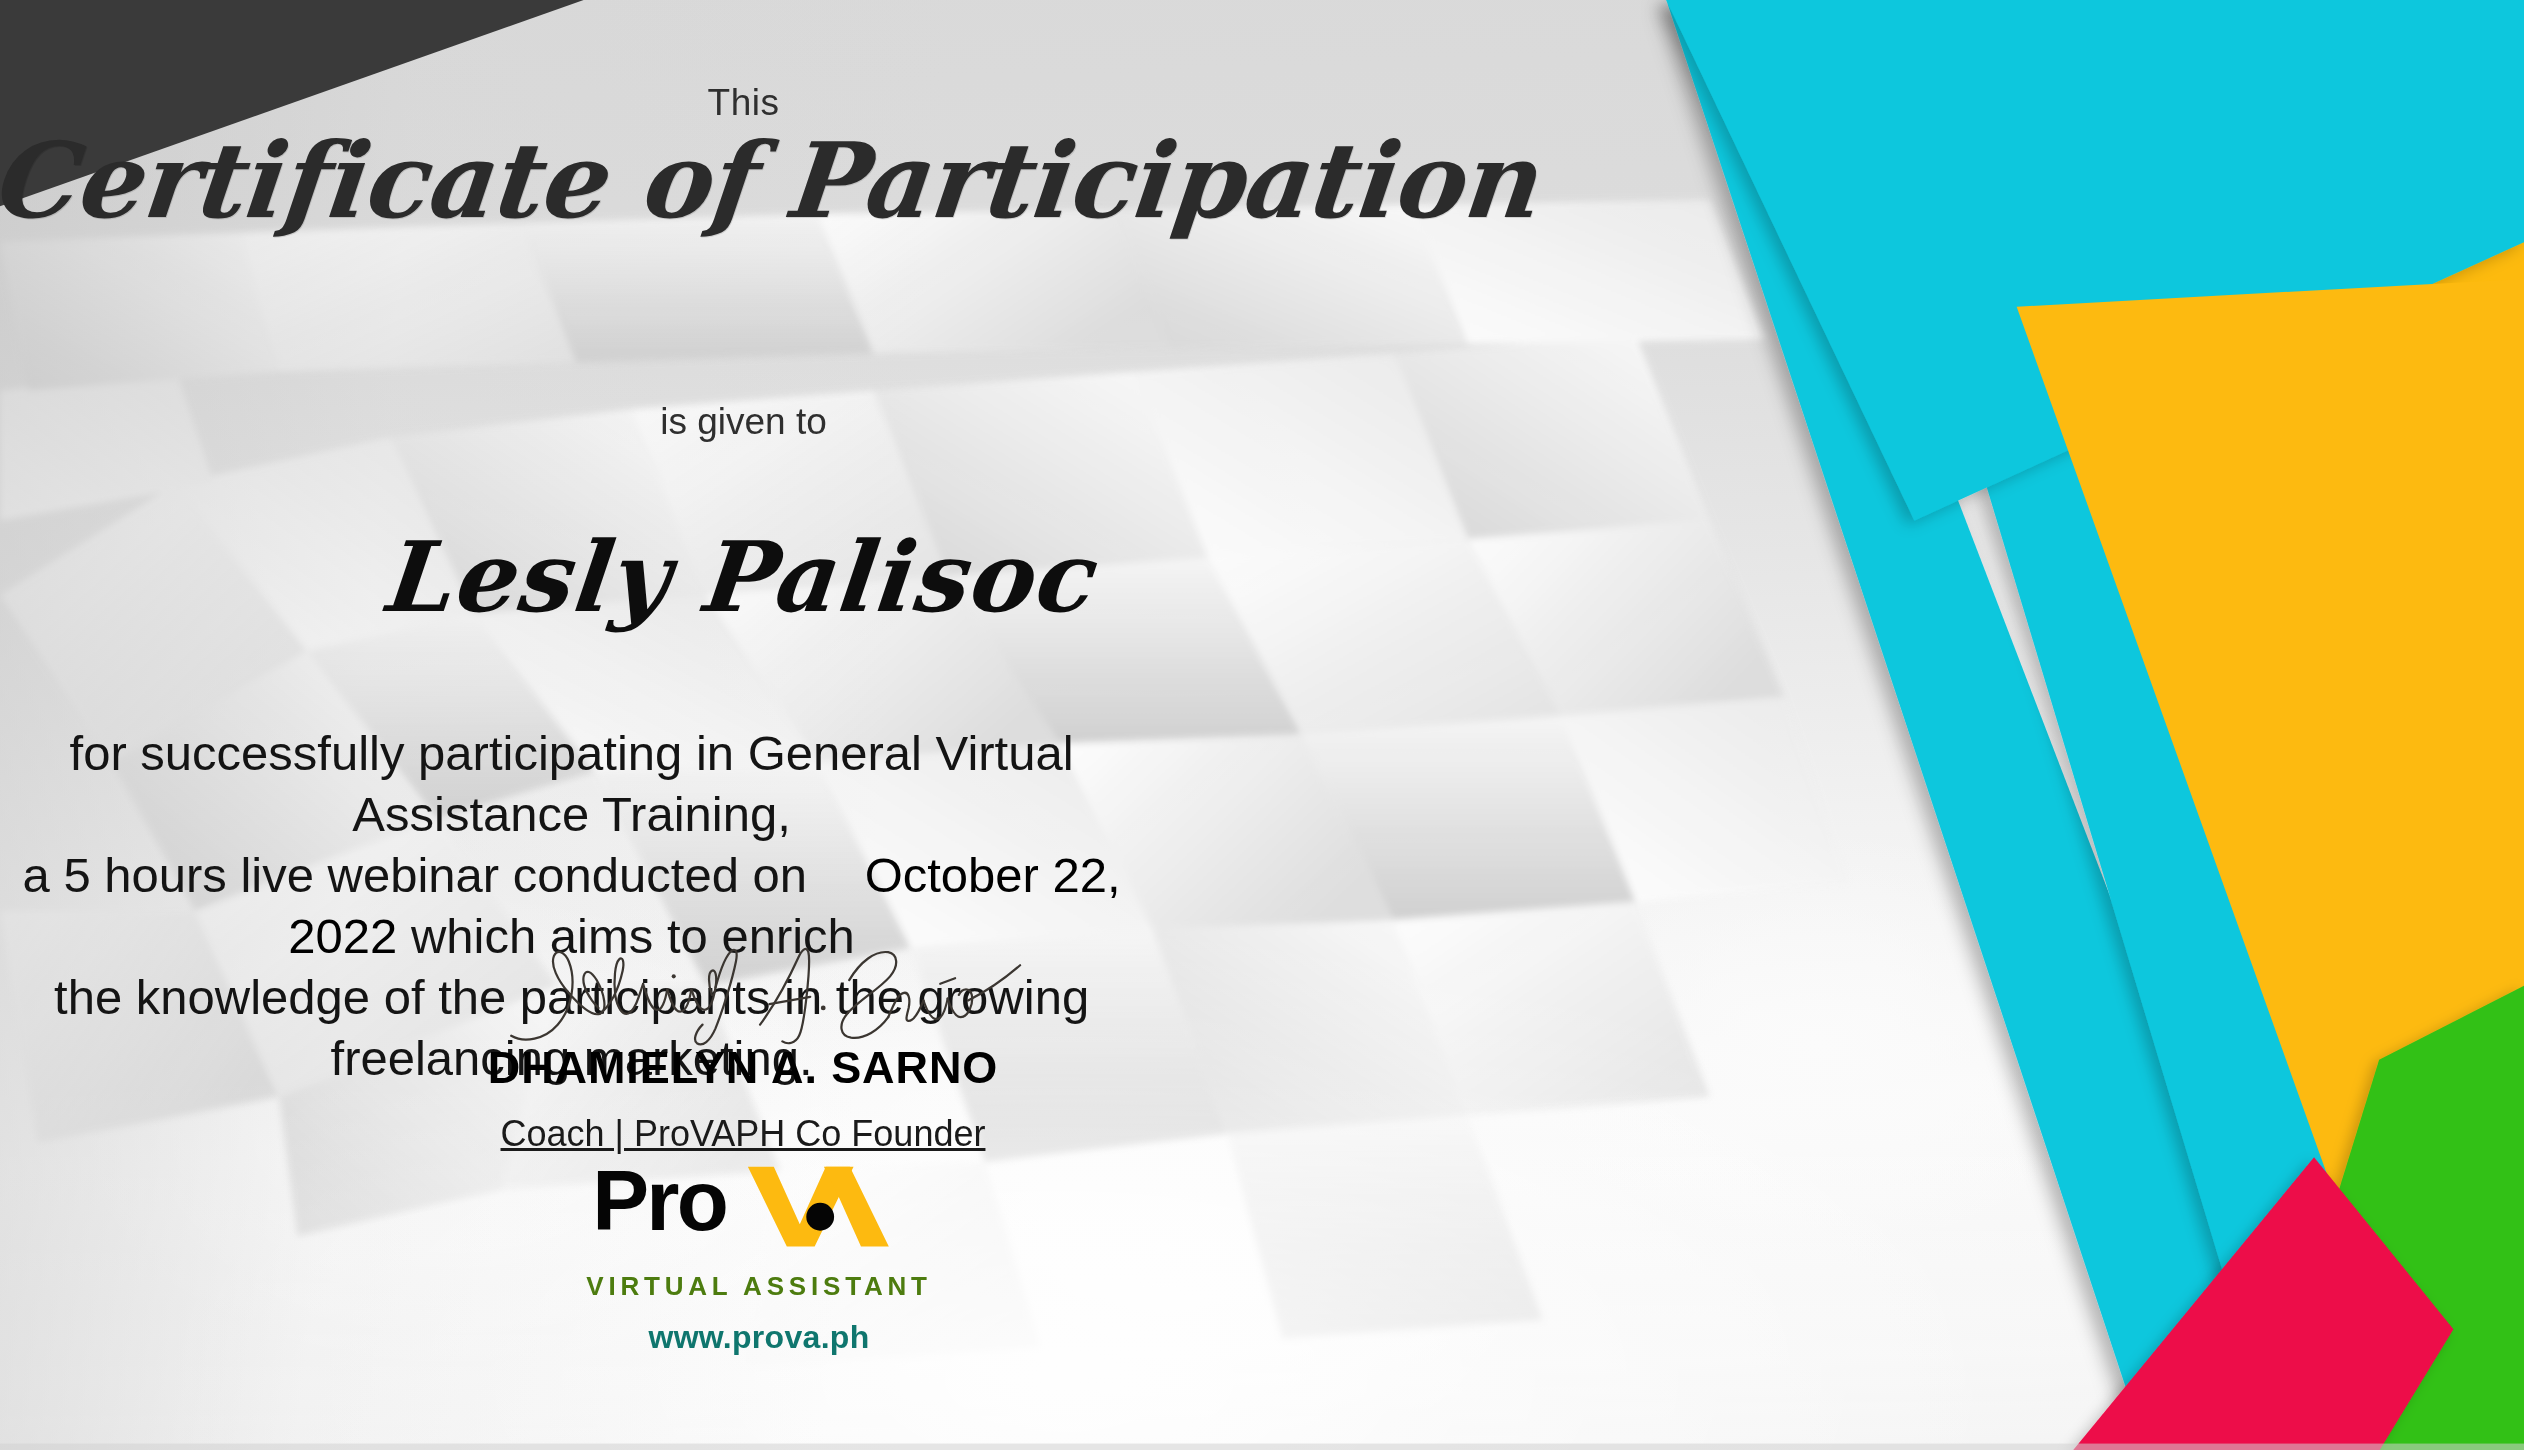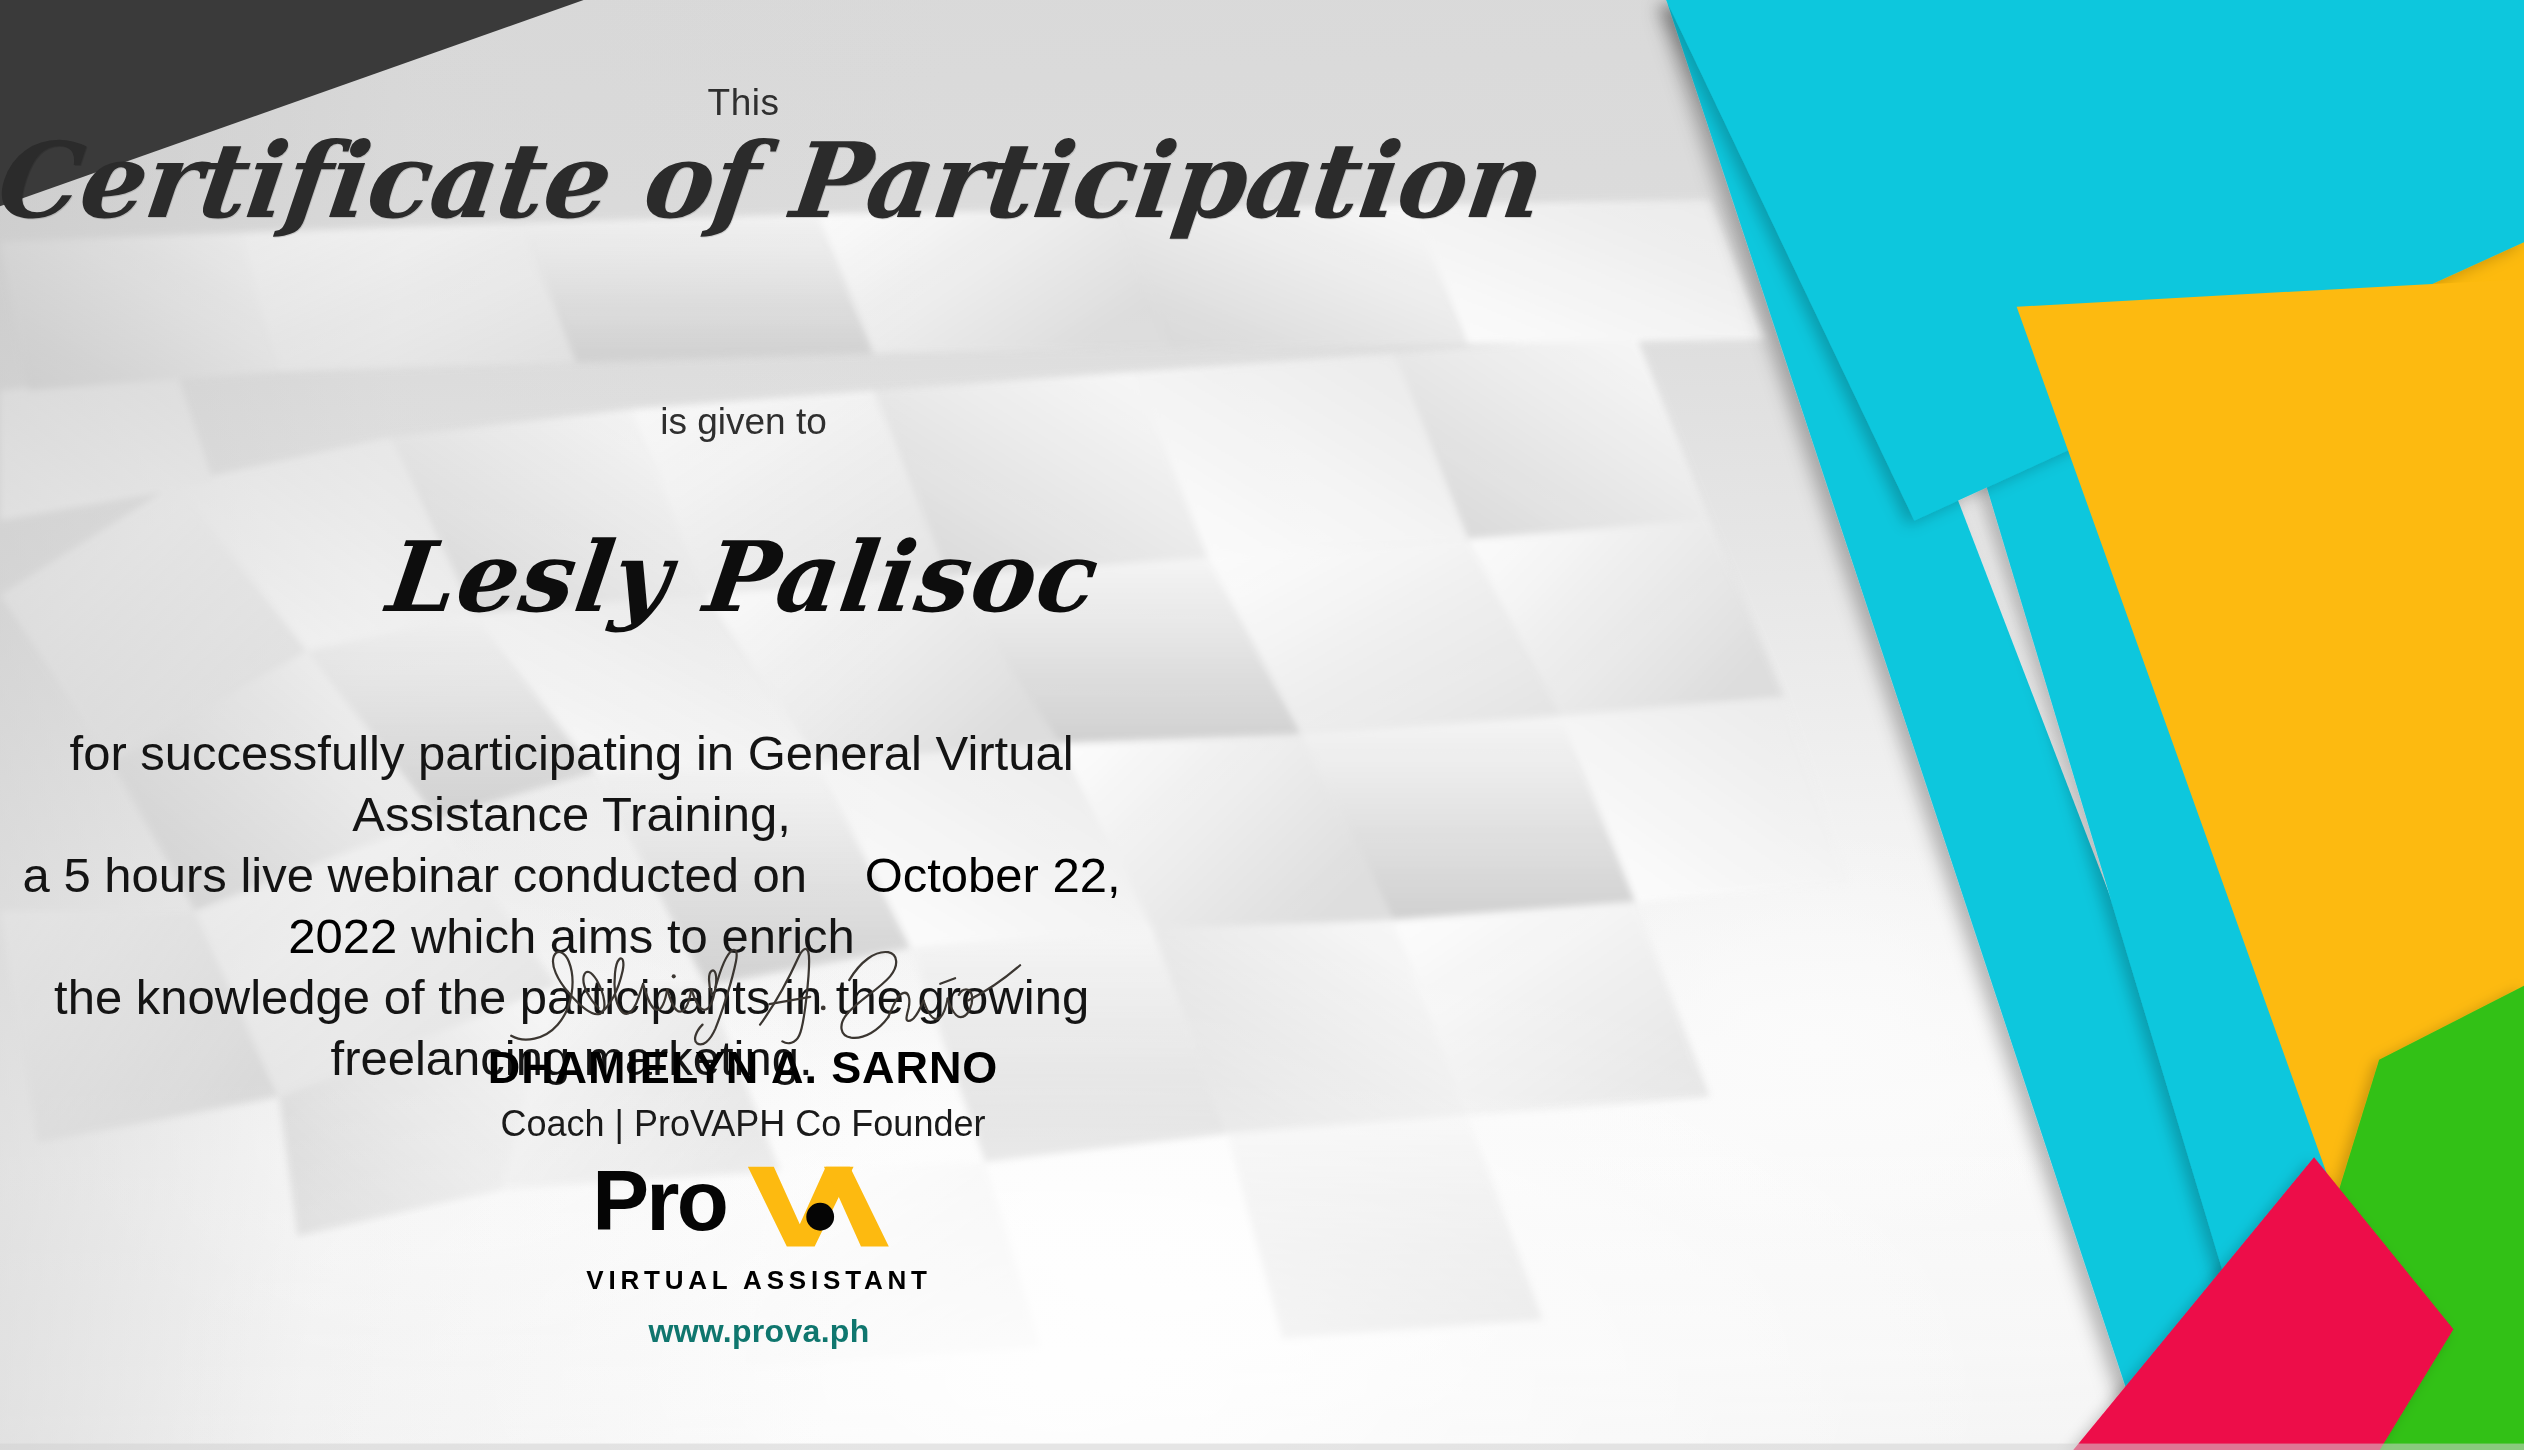--- a/index.html
+++ b/index.html
@@ -154,21 +154,22 @@
     letter-spacing: 0.9px;
     color: #000;
     margin-top: -7.4px;
     font-family: "Liberation Sans", sans-serif;
   }
 
   .signer-role {
     font-size: 36px;
     font-weight: 300;
     color: #1a1a1a;
-    margin-top: 9px;
+    margin-top: 19px;
+    text-decoration: underline;
   }
 
   .logo-block {
     position: absolute;
     top: 1163px;
     left: 406px;
     width: 706px;
     text-align: center;
   }
 
@@ -183,22 +184,22 @@
     top: 0;
     transform: translateX(-50%);
     width: 335px;
     height: 89px;
   }
 
   .logo-tagline {
     font-size: 26px;
     font-weight: 700;
     letter-spacing: 4.8px;
-    color: #000000;
-    margin-top: 13px;
+    color: #4d7c0f;
+    margin-top: 19px;
   }
 
   .logo-url {
     font-size: 32px;
     font-weight: 700;
     color: #0f766e;
     margin-top: 16.7px;
     letter-spacing: 0.3px;
   }
 </style>

